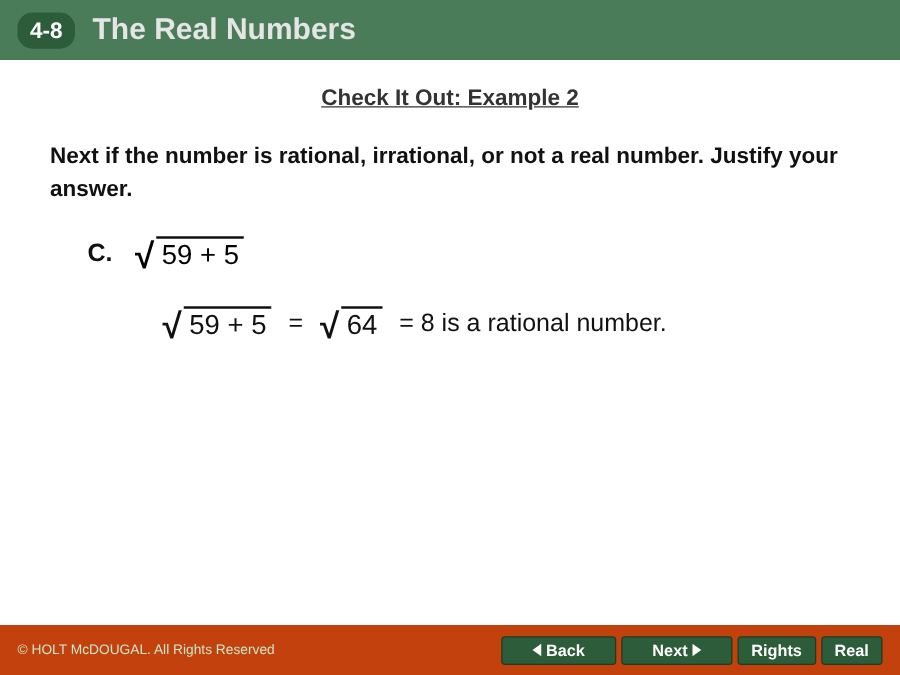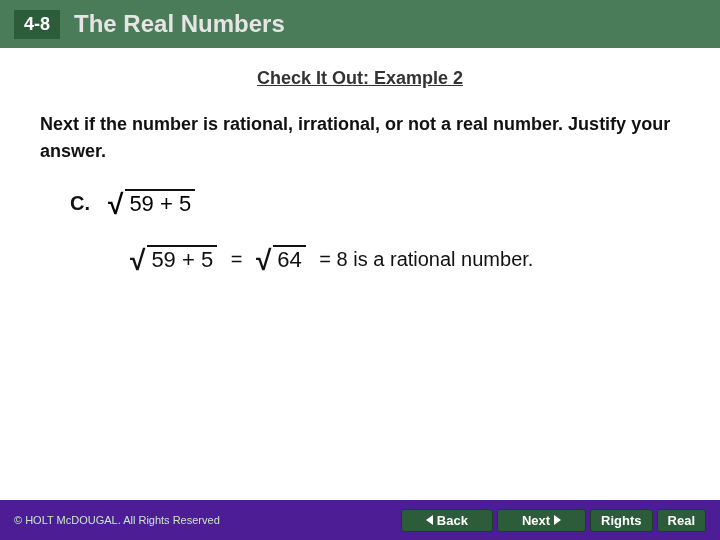--- a/index.html
+++ b/index.html
@@ -19,21 +19,21 @@
       align-items: center;
       padding: 0 14px;
       height: 48px;
     }
     .header-badge {
       background: #2d5c3a;
       color: #fff;
       font-size: 18px;
       font-weight: bold;
       padding: 4px 10px;
-      border-radius: 0;
+      border-radius: 12px;
       margin-right: 14px;
       white-space: nowrap;
     }
     .header-title {
       color: #e5e5e5;
       font-size: 24px;
       font-weight: bold;
     }
 
     
@@ -110,21 +110,21 @@
       font-size: 20px;
       color: #111;
     }
 
     
     .footer {
       position: absolute;
       bottom: 0;
       left: 0;
       right: 0;
-      background: #4c1d95;
+      background: #c2410c;
       height: 40px;
       display: flex;
       align-items: center;
       justify-content: space-between;
       padding: 0 14px;
     }
 
     .footer-copyright {
       color: #c8e6c9;
       font-size: 11px;

